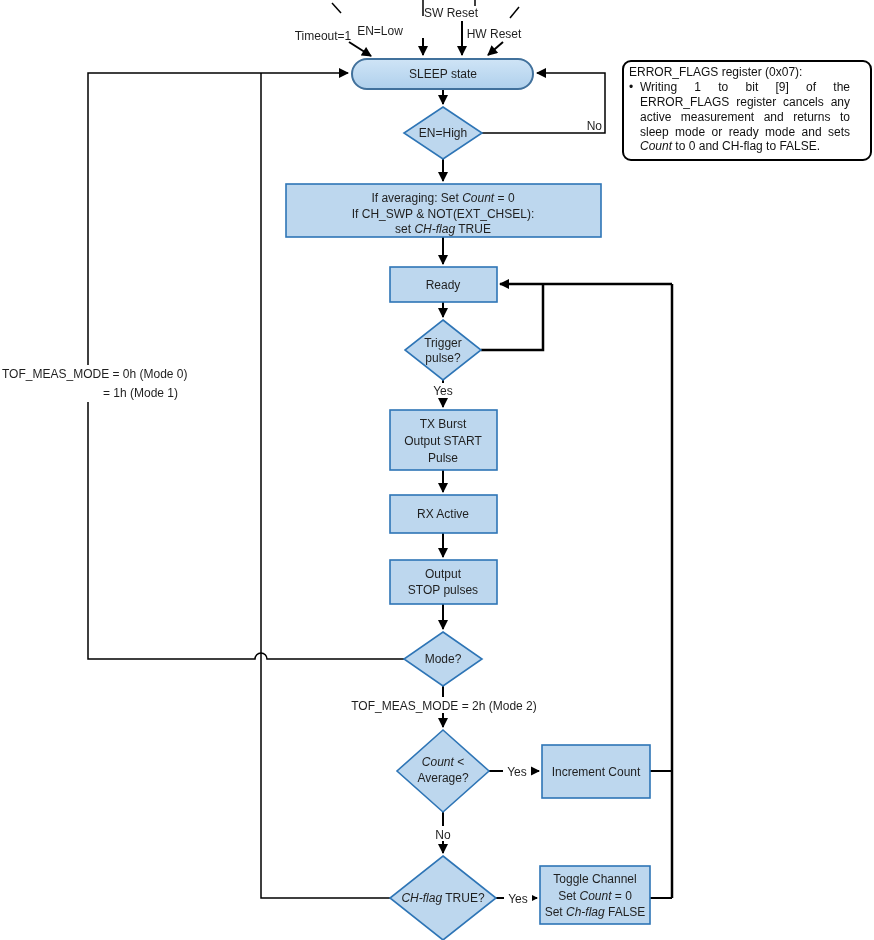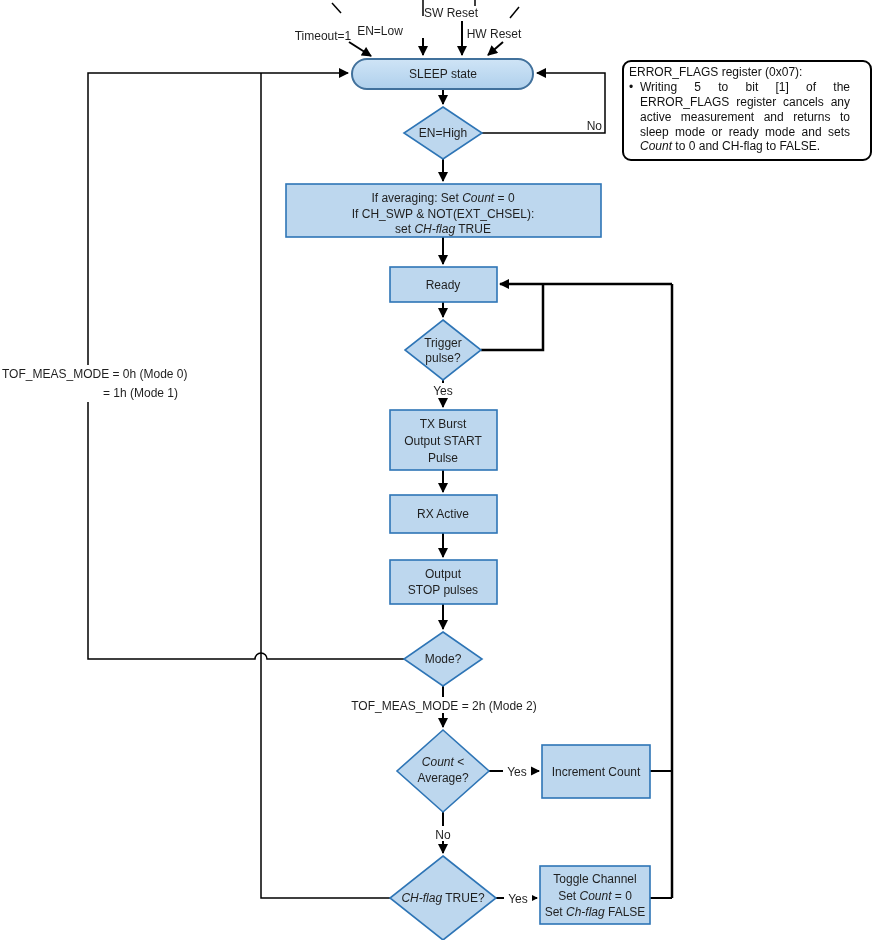--- a/index.html
+++ b/index.html
@@ -172,17 +172,17 @@
   <g>
     <rect class="mask" x="504" y="890" width="28" height="15"></rect>
     <text class="ctr" x="518" y="903">Yes</text>
   </g>
 </svg>
 
 <div class="note">
   <div class="title">ERROR_FLAGS register (0x07):</div>
   <div class="row">
     <span class="bullet">•</span>
-    <span class="body"><span>Writing 5 to bit [1] of the ERROR_FLAGS register cancels any active measurement and returns to sleep mode or ready mode and sets </span><span class="it">Count</span><span> to 0 and CH-flag to FALSE.</span></span>
+    <span class="body"><span>Writing 1 to bit [9] of the ERROR_FLAGS register cancels any active measurement and returns to sleep mode or ready mode and sets </span><span class="it">Count</span><span> to 0 and CH-flag to FALSE.</span></span>
   </div>
 </div>
 
 </div>
 
 </body></html>

